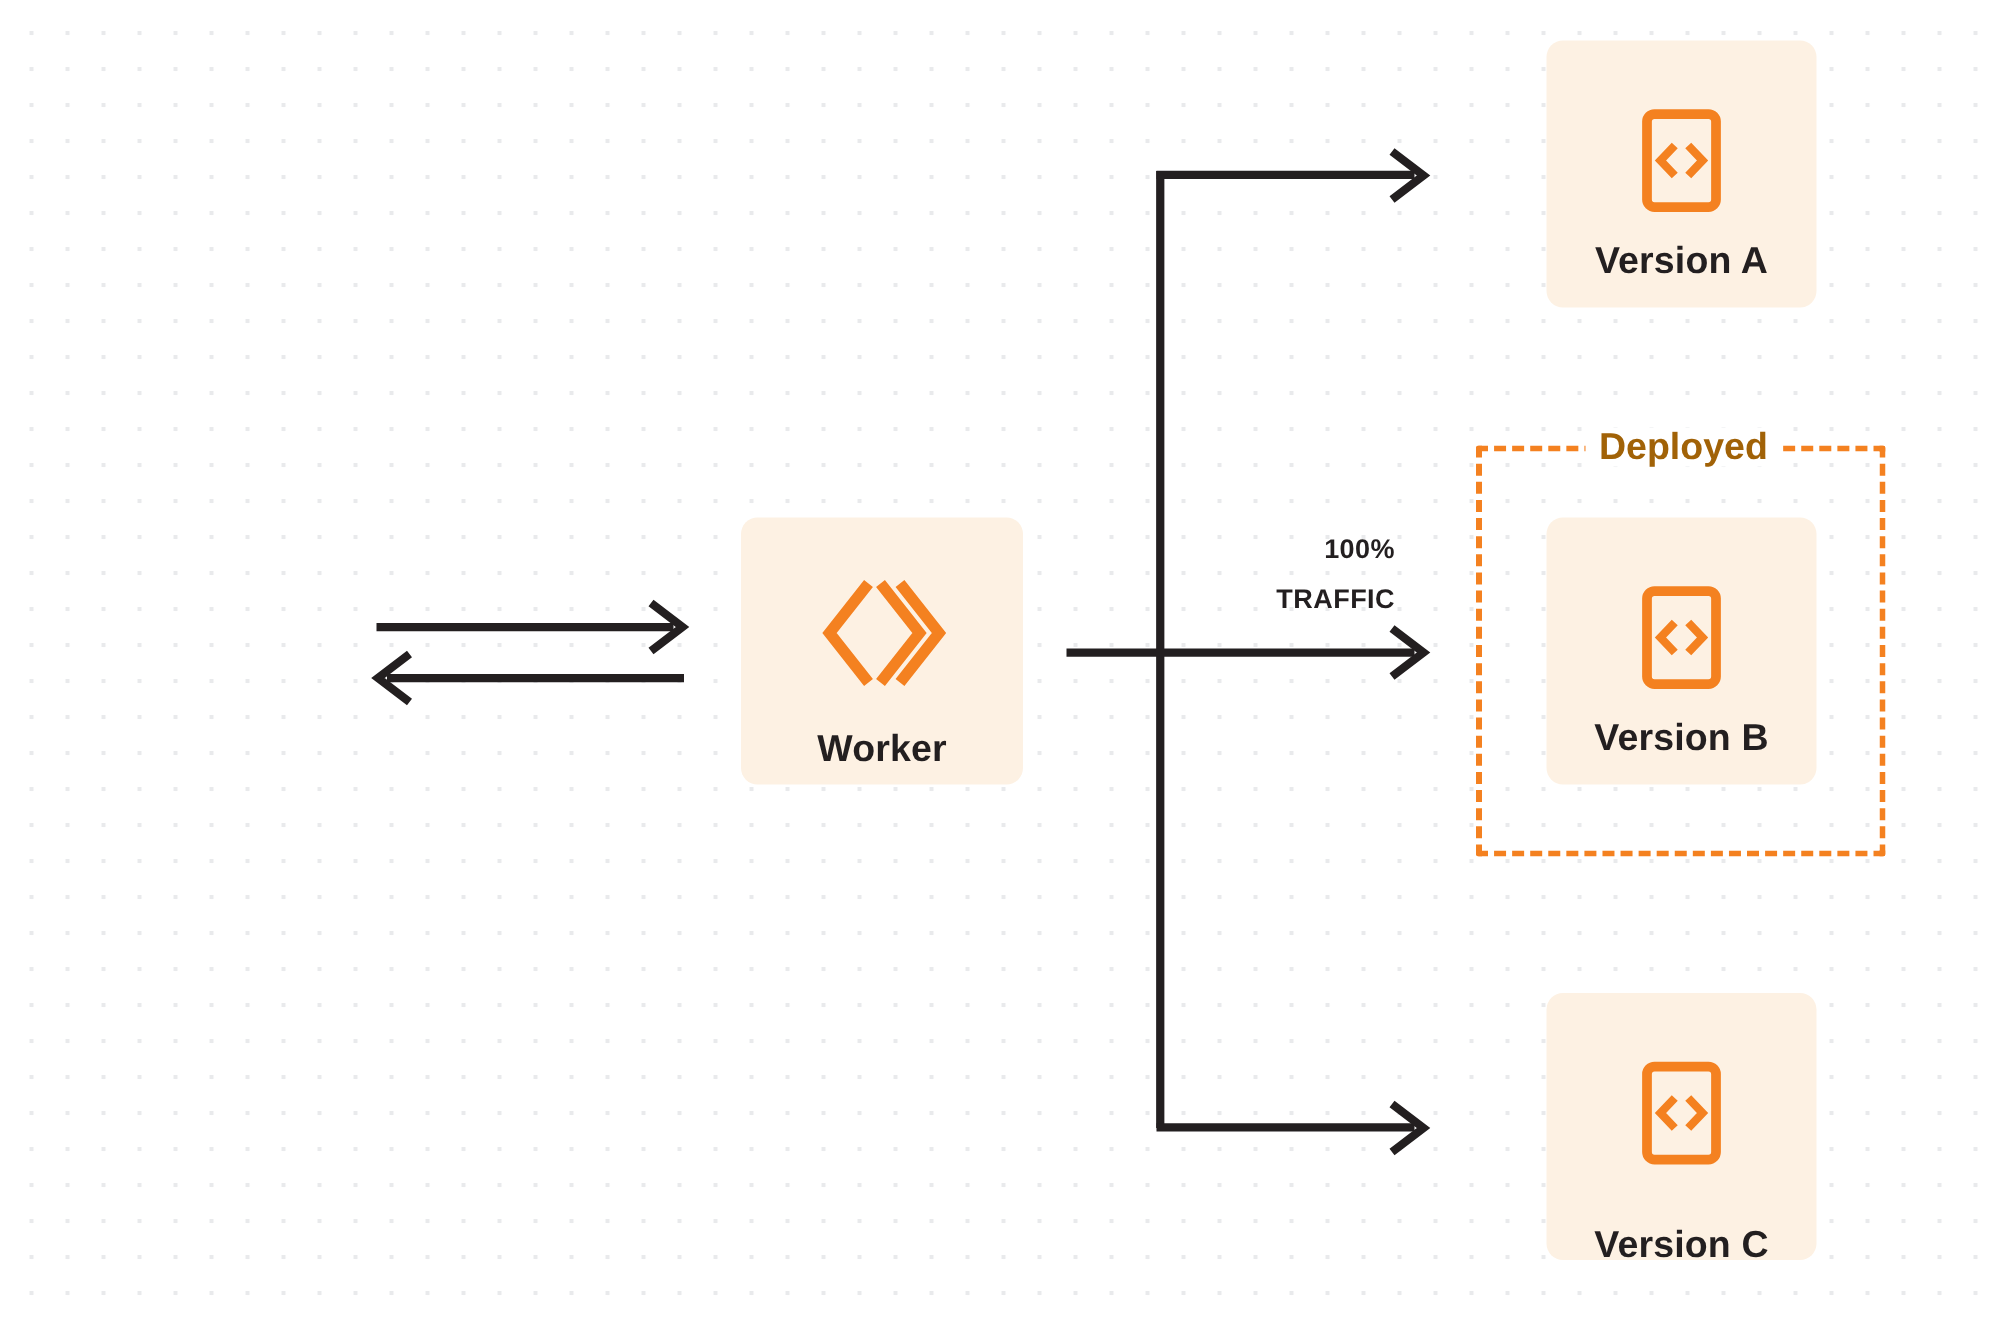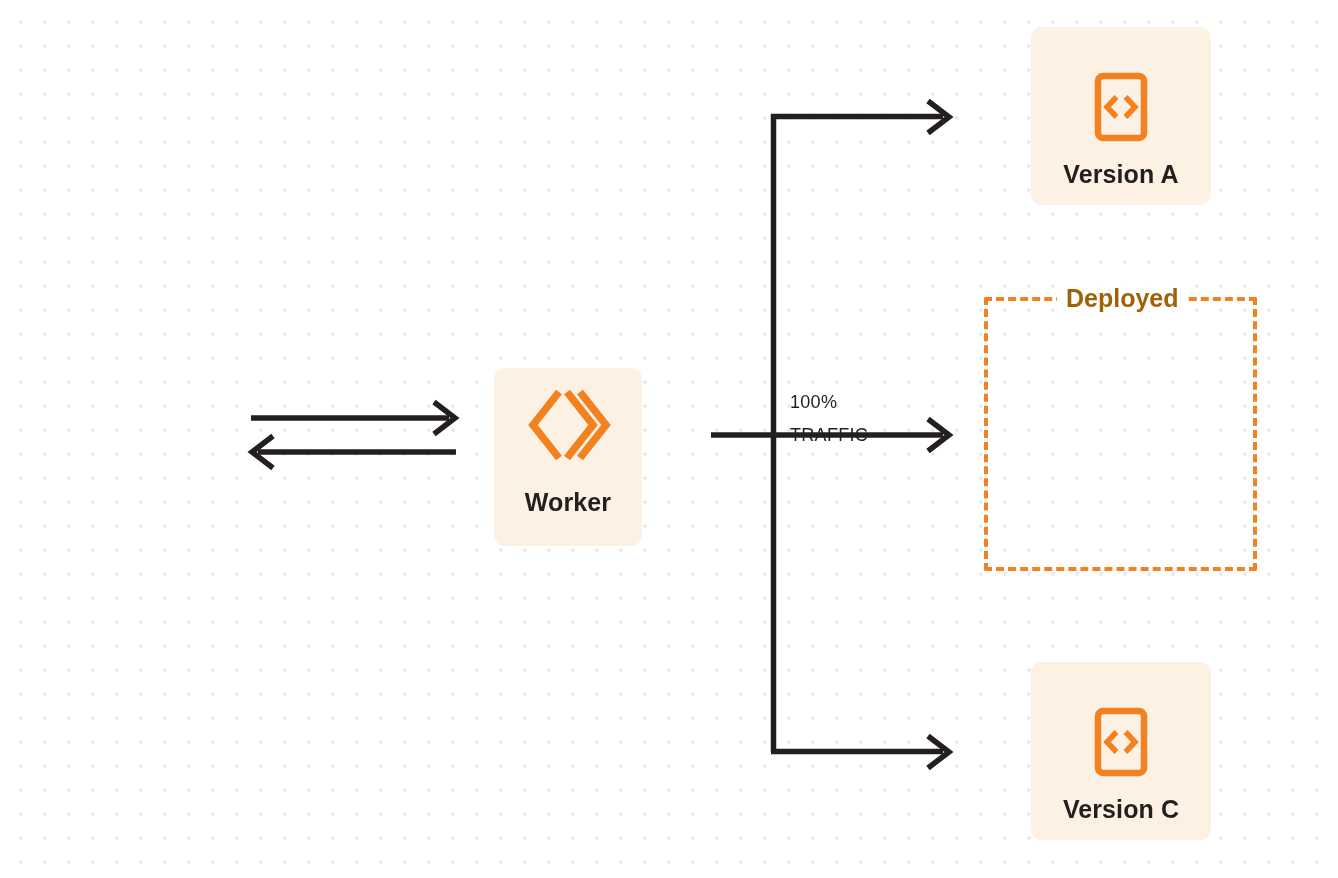--- a/index.html
+++ b/index.html
@@ -44,41 +44,40 @@
     width: 180px;
     height: 178px;
     background: #f2f3f4;
   }
   #client-node .node-label { font-size: 25px; }
 
   
   #worker-node {
     left: 494px;
     top: 345px;
-    width: 148px;
+    width: 188px;
     height: 178px;
     background: #fdf1e3;
     justify-content: flex-start;
-    padding-top: 12px;
-    margin-top: 23px;
+    padding-top: 32px;
   }
   #worker-node .node-label { font-size: 25px; margin-top: 18px; }
 
   
   .version-node {
     width: 180px;
     height: 178px;
     background: #fdf1e3;
     justify-content: flex-start;
     padding-top: 44px;
   }
   .version-node .node-label { font-size: 25px; margin-top: 17px; }
   #version-a-node { left: 1031px; top: 27px; }
   #version-b-node { left: 1031px; top: 345px; }
-  #version-c-node { left: 1031px; top: 662px; }
+  #version-c-node { left: 1031px; top: 662px; gap: 21px; }
 
   
   #deployed-group {
     position: absolute;
     left: 984px;
     top: 297px;
     width: 273px;
     height: 274px;
     border: 4px dashed #f48120;
     border-radius: 2px;
@@ -96,27 +95,26 @@
     line-height: 26px;
     white-space: nowrap;
   }
 
   
   #traffic-label {
     position: absolute;
     left: 790px;
     top: 350px;
     width: 140px;
-    text-align: left;
+    text-align: right;
     color: #231f20;
     font-size: 18px;
-    font-weight: normal;
+    font-weight: bold;
     line-height: 33px;
     letter-spacing: 0.3px;
-    margin-top: 36px;
   }
 
   svg.edges {
     position: absolute;
     left: 0;
     top: 0;
     width: 1338px;
     height: 878px;
     overflow: visible;
     pointer-events: none;
@@ -201,25 +199,35 @@
     <span>
       <svg class="icon-svg" width="58" height="72" viewBox="0 0 58 72" aria-hidden="true">
         <rect x="6" y="5" width="46" height="62" rx="5" ry="5" fill="none" stroke="#f48120" stroke-width="6.5"></rect>
         <path d="M24.5 26 L15 36 L24.5 46" fill="none" stroke="#f48120" stroke-width="5.5" stroke-linecap="butt" stroke-linejoin="miter"></path>
         <path d="M33.5 26 L43 36 L33.5 46" fill="none" stroke="#f48120" stroke-width="5.5" stroke-linecap="butt" stroke-linejoin="miter"></path>
       </svg>
     </span>
     <span class="node-label">Version A</span>
   </div>
 
-
-  <div class="node version-node" id="version-c-node">
+  <div class="node version-node" id="version-b-node">
     <span>
       <svg class="icon-svg" width="58" height="72" viewBox="0 0 58 72" aria-hidden="true">
         <rect x="6" y="5" width="46" height="62" rx="5" ry="5" fill="none" stroke="#f48120" stroke-width="6.5"></rect>
         <path d="M24.5 26 L15 36 L24.5 46" fill="none" stroke="#f48120" stroke-width="5.5" stroke-linecap="butt" stroke-linejoin="miter"></path>
         <path d="M33.5 26 L43 36 L33.5 46" fill="none" stroke="#f48120" stroke-width="5.5" stroke-linecap="butt" stroke-linejoin="miter"></path>
       </svg>
     </span>
+    <span class="node-label">Version B</span>
+  </div>
+
+  <div class="node version-node" id="version-c-node">
+    <span>
+      <svg class="icon-svg" width="58" height="72" viewBox="0 0 58 72" aria-hidden="true">
+        <rect x="6" y="5" width="46" height="62" rx="5" ry="5" fill="none" stroke="#f48120" stroke-width="6.5"></rect>
+        <path d="M24.5 26 L15 36 L24.5 46" fill="none" stroke="#f48120" stroke-width="5.5" stroke-linecap="butt" stroke-linejoin="miter"></path>
+        <path d="M33.5 26 L43 36 L33.5 46" fill="none" stroke="#f48120" stroke-width="5.5" stroke-linecap="butt" stroke-linejoin="miter"></path>
+      </svg>
+    </span>
     <span class="node-label">Version C</span>
   </div>
 
 </div>
 
 </body></html>

